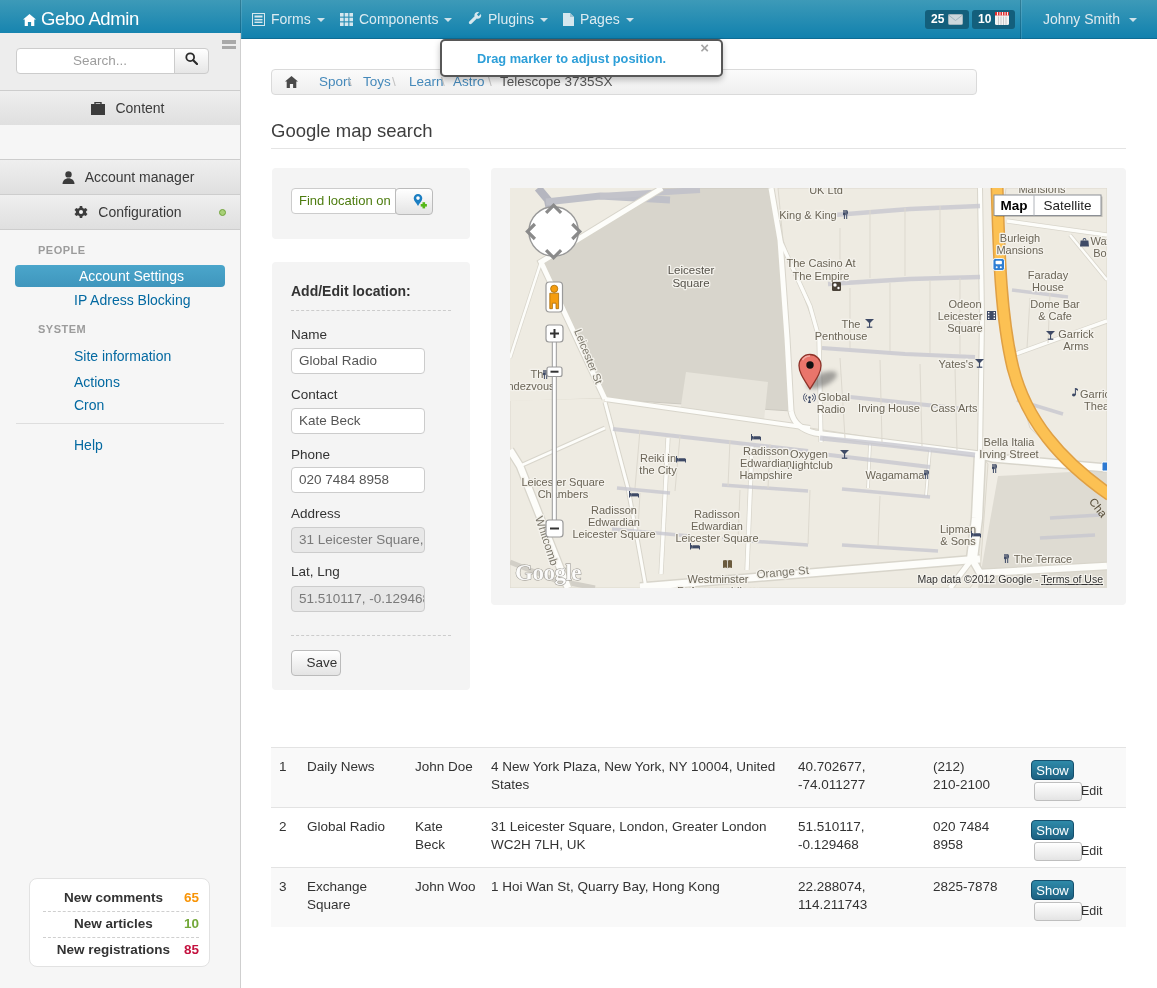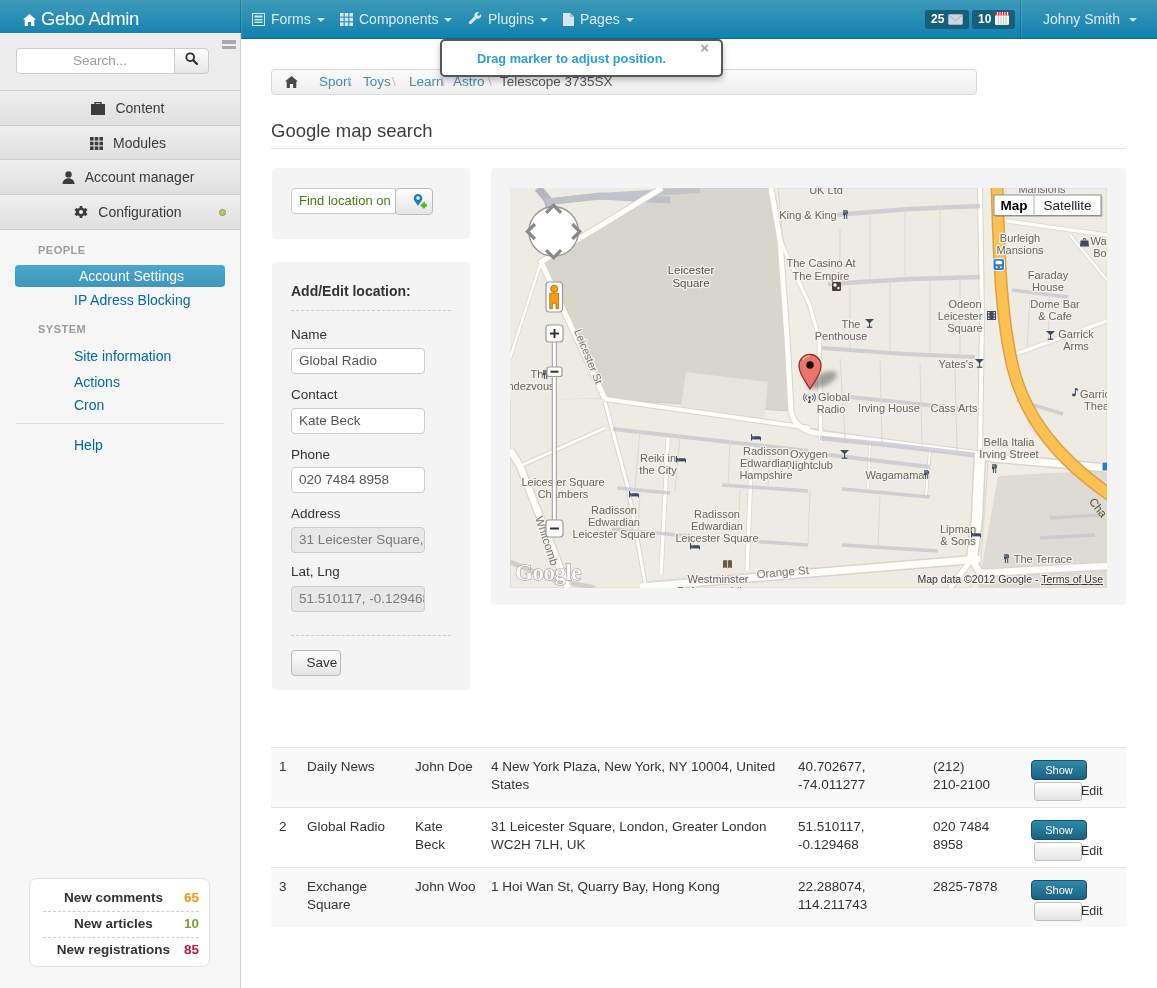--- a/index.html
+++ b/index.html
@@ -43,21 +43,21 @@
 label.flbl{position:absolute;left:291px;font-size:13.5px;color:#333;}
 .finput{position:absolute;left:291px;width:134px;height:26px;box-sizing:border-box;background:#fff;border:1px solid #ccc;border-radius:4px;font-size:13.5px;color:#555;padding:0 7px;line-height:24px;font-family:"Liberation Sans",sans-serif;white-space:nowrap;overflow:hidden;}
 .fdis{background:#e8e8e8;color:#7a7a7a;border-color:#ccc;}
 .dashsep{position:absolute;left:291px;width:160px;border-top:1px dashed #ccc;}
 .gbtn{background:linear-gradient(#ffffff,#e4e4e4);border:1px solid #bbb;border-radius:4px;color:#333;text-align:center;box-sizing:border-box;padding-left:12px;}
 
 #loctable{position:absolute;left:271px;top:747px;width:855px;border-collapse:collapse;table-layout:fixed;font-size:13.5px;color:#333;}
 #loctable th{background:#e9f2f9;text-align:left;font-weight:bold;color:#36424e;padding:7px 8px;line-height:18px;border-bottom:1px solid #d4e5f0;}
 #loctable td{padding:10px 8px 6px;line-height:18px;vertical-align:top;border-top:1px solid #e3e3e3;}
 #loctable tr.odd td{background:#f9f9f9;}
-.showbtn{display:inline-block;width:56px;height:20px;background:linear-gradient(#2e8aa9,#1d6182);border:1px solid #16506d;border-radius:4px;color:#fff;font-size:11px;line-height:19px;text-align:center;margin-top:2px;box-sizing:border-box;}
+.showbtn{display:inline-block;width:43px;height:20px;background:linear-gradient(#2e8aa9,#1d6182);border:1px solid #16506d;border-radius:4px;color:#fff;font-size:13px;line-height:19px;text-align:center;margin-top:2px;box-sizing:border-box;}
 .editbtn{display:inline-block;width:30px;height:19px;background:linear-gradient(#ffffff,#e4e4e4);border:1px solid #bfbfbf;border-radius:3px;color:#333;font-size:12.5px;line-height:17px;text-align:center;margin-top:2px;margin-left:3px;box-sizing:border-box;padding-left:46px;}
 
 #popover{position:absolute;left:440px;top:39px;width:283px;height:38px;box-sizing:border-box;background:#fff;border:2px solid #575757;border-radius:5px;box-shadow:0 3px 6px rgba(0,0,0,0.25);z-index:50;}
 #popover .ptxt{position:absolute;left:-10px;top:0;width:100%;text-align:center;line-height:35px;font-weight:bold;font-size:12.8px;color:#2d9fd8;}
 #popover .px{position:absolute;right:12px;top:-2px;color:#a5a5a5;font-weight:bold;font-size:15px;}
 </style>
 </head>
 <body>
 <div id="page">
 
@@ -126,33 +126,20 @@
           <line x1="8.2" y1="8.2" x2="12" y2="12" stroke="#2b2b2b" stroke-width="2.2" stroke-linecap="round"></line>
         </svg></div>
   <div id="hamb">
         <div></div>
         <div></div>
       </div>
   <div class="acc" style="top:57px"><svg width="14" height="13" viewBox="0 0 14 13">
           <path d="M0 2h14v11H0z" fill="#3c3c3c"></path>
           <path d="M4 2V0.5h6V2" fill="none" stroke="#3c3c3c" stroke-width="1.4"></path>
         </svg>Content</div>
-  <div class="acc" style="top:91.5px"><svg width="13" height="13" viewBox="0 0 13 13">
-          <g fill="#3c3c3c">
-            <rect x="0" y="0" width="3.6" height="3.6"></rect>
-            <rect x="4.7" y="0" width="3.6" height="3.6"></rect>
-            <rect x="9.4" y="0" width="3.6" height="3.6"></rect>
-            <rect x="0" y="4.7" width="3.6" height="3.6"></rect>
-            <rect x="4.7" y="4.7" width="3.6" height="3.6"></rect>
-            <rect x="9.4" y="4.7" width="3.6" height="3.6"></rect>
-            <rect x="0" y="9.4" width="3.6" height="3.6"></rect>
-            <rect x="4.7" y="9.4" width="3.6" height="3.6"></rect>
-            <rect x="9.4" y="9.4" width="3.6" height="3.6"></rect>
-          </g>
-        </svg>Modules</div>
   <div class="acc" style="top:126px"><svg width="13" height="13" viewBox="0 0 13 13">
           <circle cx="6.5" cy="3.4" r="3.2" fill="#3c3c3c"></circle>
           <path d="M0.5 13c0-3.4 2.7-5.8 6-5.8s6 2.4 6 5.8z" fill="#3c3c3c"></path>
         </svg>Account manager</div>
   <div class="acc" style="top:160.5px;border-bottom:1px solid #cdcdcd"><svg width="14" height="14" viewBox="0 0 14 14">
           <path d="M5.8 0h2.4l.3 1.8a5.3 5.3 0 0 1 1.5.9L11.8 2l1.7 2.1-1.4 1.2c.1.5.1 1 0 1.4l1.4 1.2-1.7 2.1-1.8-.7a5.3 5.3 0 0 1-1.5.9L8.2 12H5.8l-.3-1.8a5.3 5.3 0 0 1-1.5-.9l-1.8.7L.5 7.9l1.4-1.2a5 5 0 0 1 0-1.4L.5 4.1 2.2 2l1.8.7a5.3 5.3 0 0 1 1.5-.9z" fill="#3c3c3c" transform="translate(0,1)"></path>
           <circle cx="7" cy="7" r="2" fill="#f6f6f6" transform="translate(0,0)"></circle>
         </svg>Configuration<span class="grdot"></span></div>
   <div class="subhead" style="top:211px">PEOPLE</div>
   <div id="active-sub">Account Settings</div>

